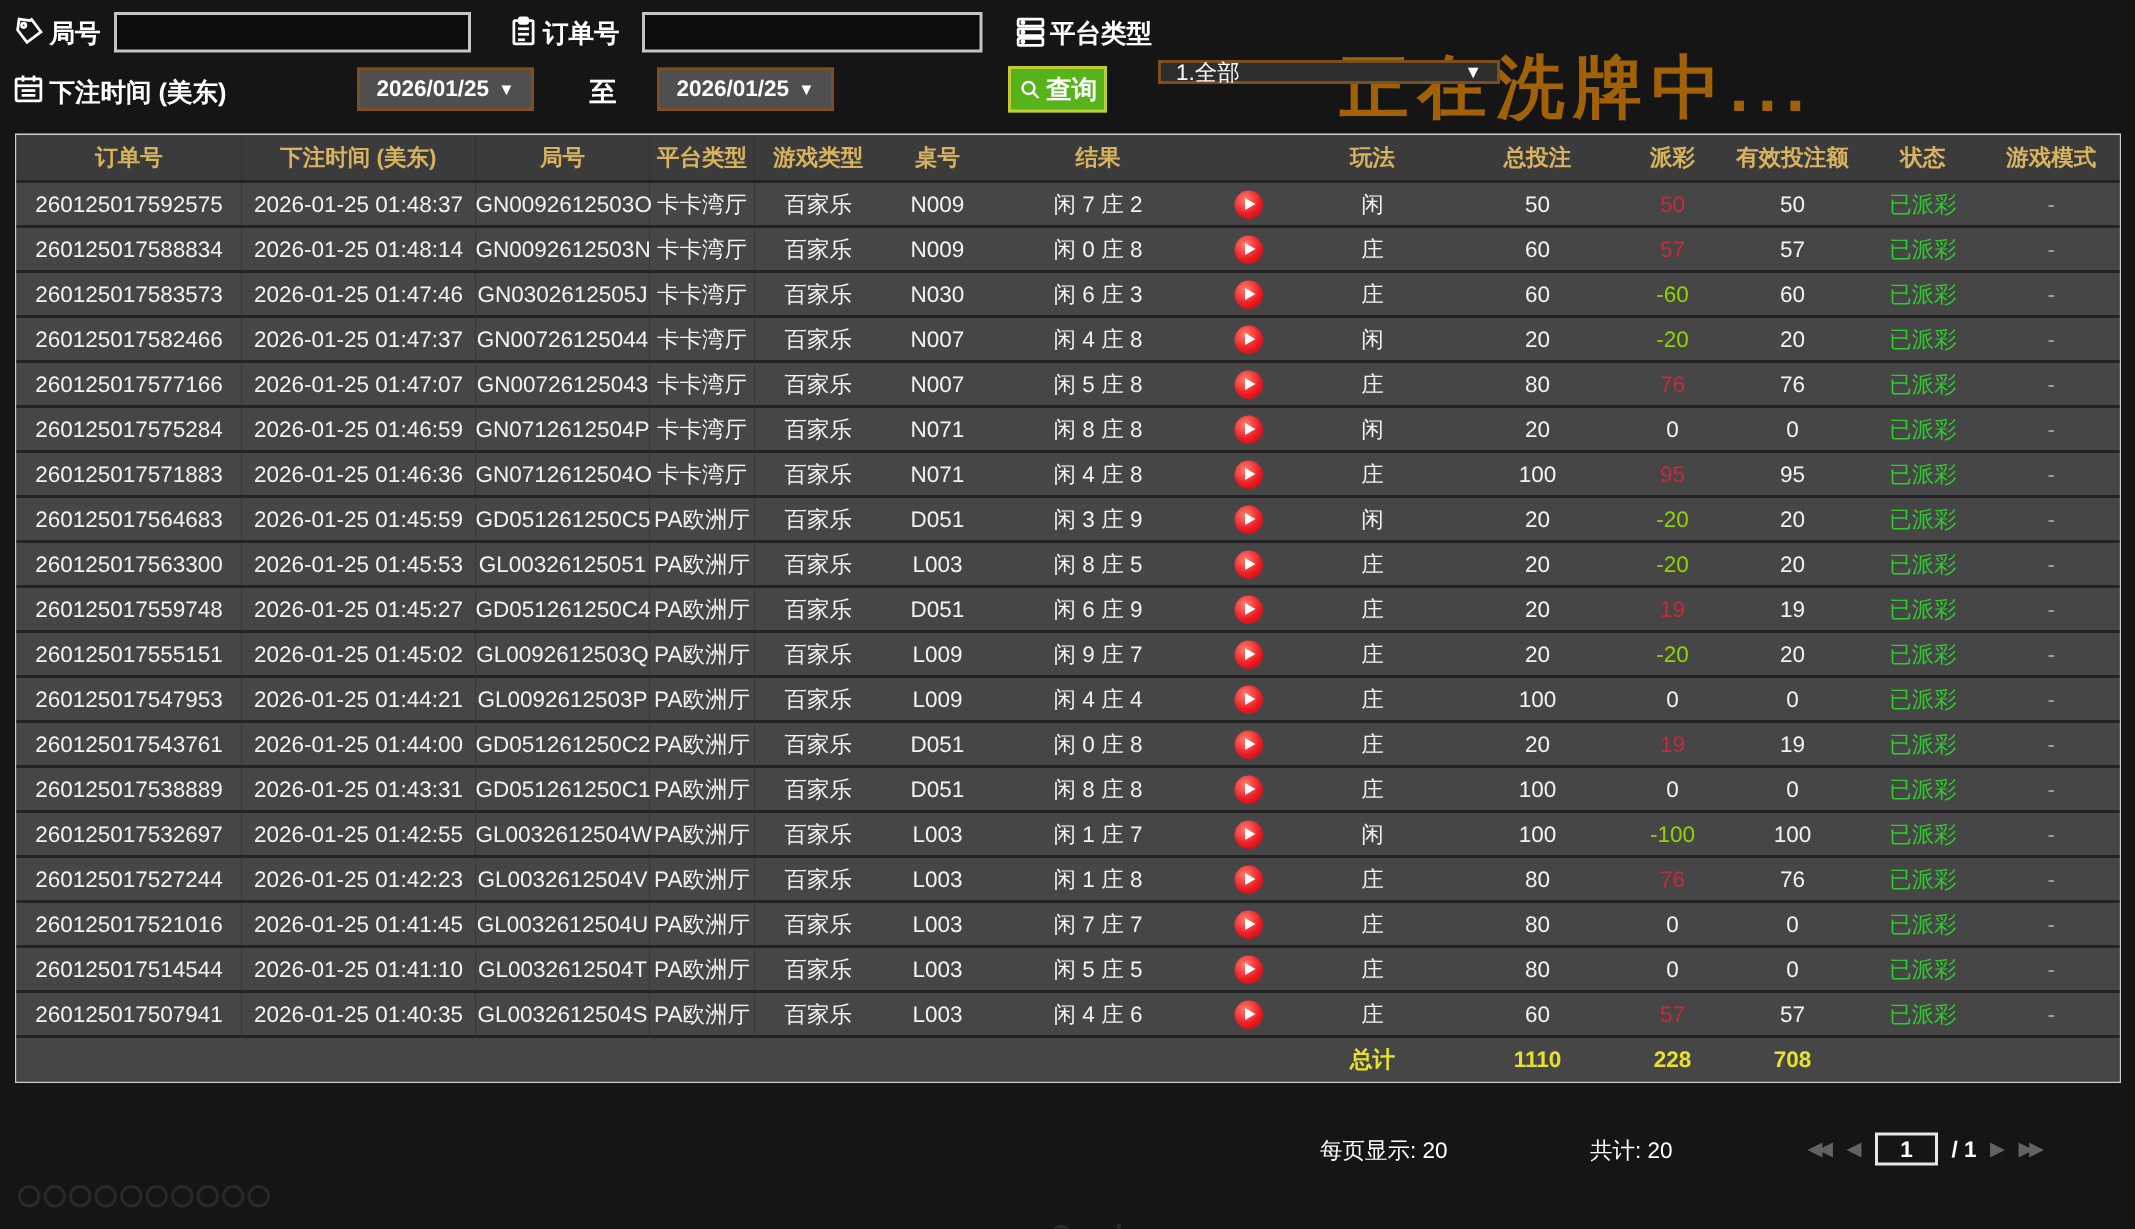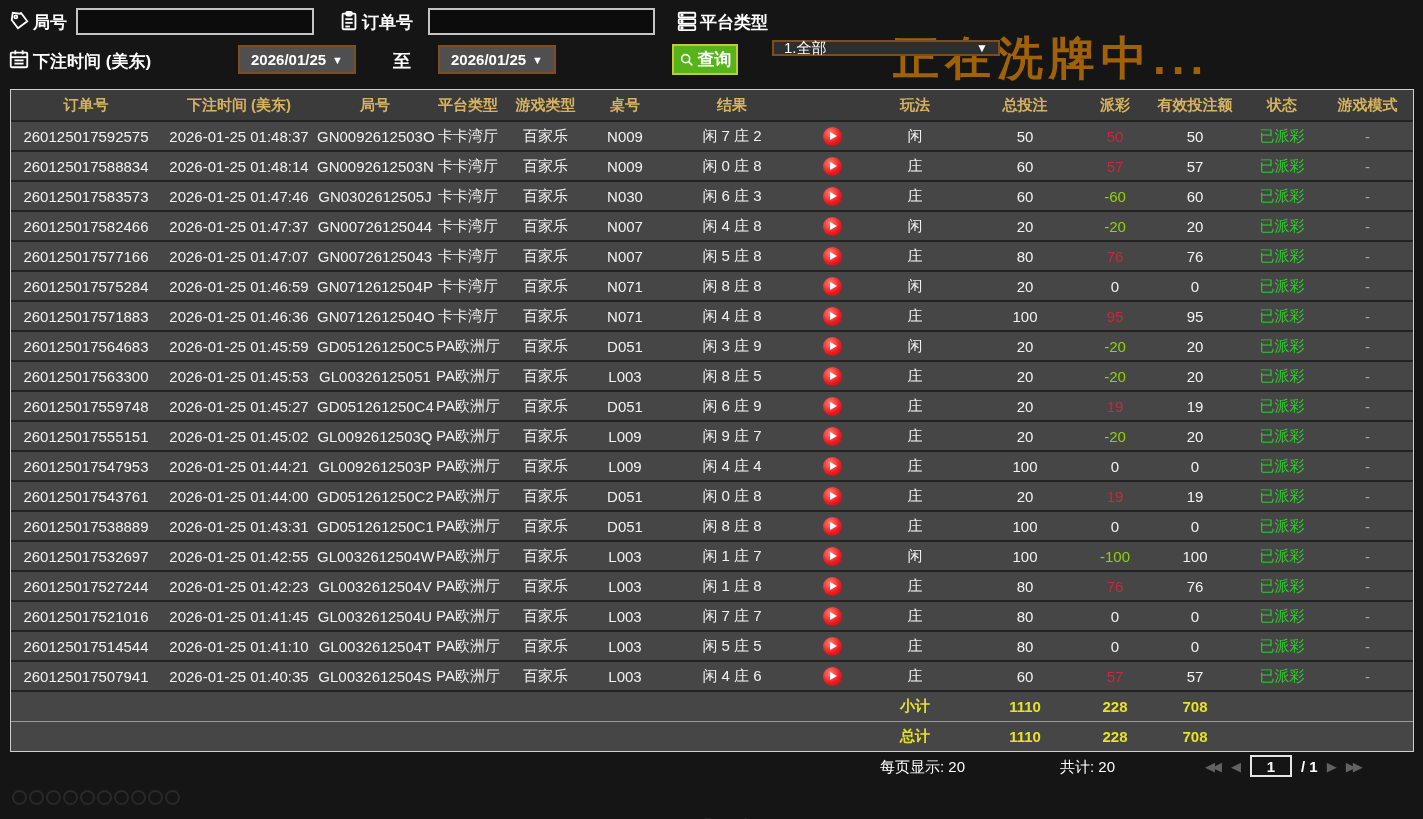--- a/index.html
+++ b/index.html
@@ -592,28 +592,20 @@
     <td>60</td>
     <td class="pay-pos">57</td>
     <td>57</td>
     <td class="status-cell">已派彩</td>
     <td class="mode-cell">-</td>
   </tr>
       </tbody>
     <tbody>
       <tr class="summary-row">
         <td colspan="8"></td>
-        <td class="sum-label">小计</td>
-        <td class="sum-val">1110</td>
-        <td class="sum-val">228</td>
-        <td class="sum-val">708</td>
-        <td colspan="2"></td>
-      </tr>
-      <tr class="summary-row">
-        <td colspan="8"></td>
         <td class="sum-label">总计</td>
         <td class="sum-val">1110</td>
         <td class="sum-val">228</td>
         <td class="sum-val">708</td>
         <td colspan="2"></td>
       </tr>
     </tbody>
   </table>
 </div>
 

